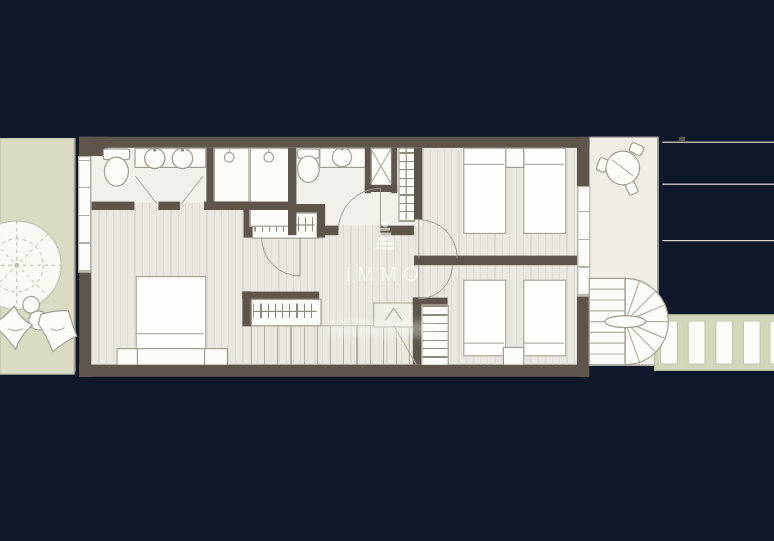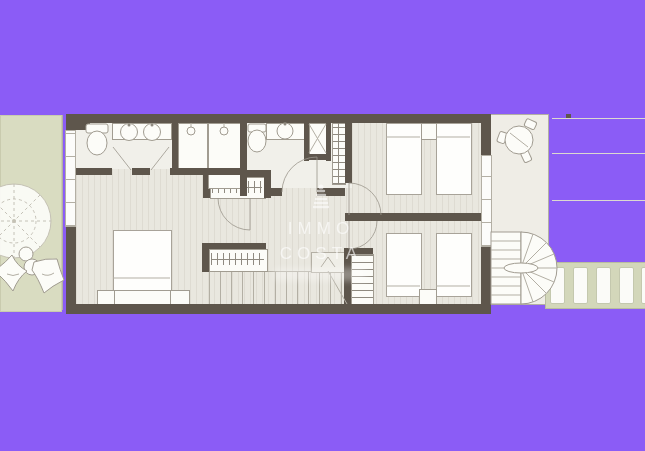--- a/index.html
+++ b/index.html
@@ -1,16 +1,16 @@
 <!DOCTYPE html>
 <html style="--wall: #5e564c; --floor: #e9e7df; --floor_stripe: #dedbd2; --bath_floor: #f1f0ea; --garden: #d9dcc1; --terrace: #efede6; --pergola: #d3d7ba; --outline: #b3afa4; --fixture: #a19c91;"><head>
 <meta charset="utf-8">
 <style>
   html,body{margin:0;padding:0;background:#fff;}
-  #canvas{position:relative;width:645px;height:451px;background:#8b5cf6;overflow:hidden;
+  #canvas{position:relative;width:645px;height:451px;background:#0f172a;overflow:hidden;
           font-family:"Liberation Sans",sans-serif;}
   .abs{position:absolute;}
   .wall{background:var(--wall);}
   .win{background:#fcfcfa;border:1px solid var(--outline);
        background-image:repeating-linear-gradient(0deg,var(--outline) 0 1px,transparent 1px 23px);}
   .floor{background:var(--floor);
          background-image:repeating-linear-gradient(90deg,var(--floor_stripe) 0 1px,transparent 1px 6px);}
   .bathfloor{background:var(--bath_floor);}
   .fixt{background:#fcfcf8;border:1px solid var(--fixture);}
   .rail-ticks{background-image:repeating-linear-gradient(90deg,#8f8a80 0 1px,transparent 1px 6px);}
@@ -194,16 +194,15 @@
       <path class="ln" d="M321,267 L328,257 L335,267"></path>
     </g>
 
     <g>
       <circle cx="321" cy="187" r="2.5" fill="rgba(255,255,255,0.55)"></circle>
       <path class="wm" d="M318,191 H324 M317,195 H325 M316,199 H326 M315,203 H327 M314,207 H328"></path>
     </g>
   </svg>
 
   <div class="abs wmtext" style="left:271px;top:219px;width:100px;">IMMO</div>
-  <div class="abs wmtext" style="left:271px;top:244px;width:100px;">COSTA</div>
   <div class="abs" style="left:274px;top:268px;width:92px;height:13px;background:rgba(255,255,255,0.32);filter:blur(3px);border-radius:3px;"></div>
 
 </div>
 
 </body></html>

